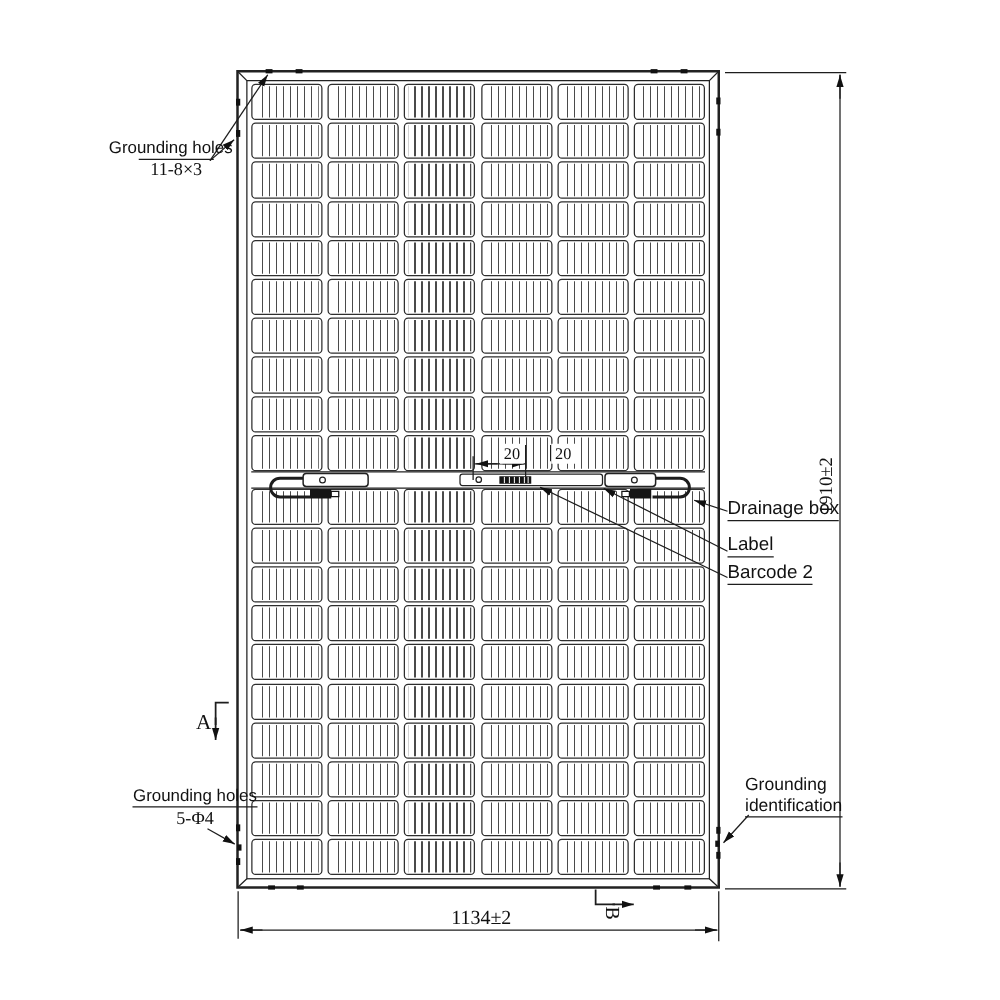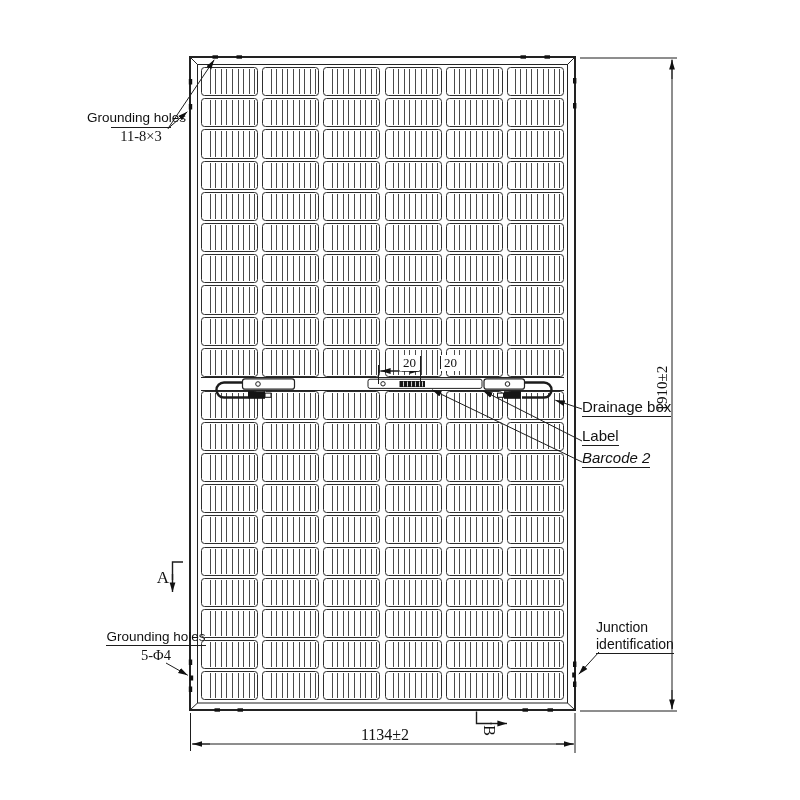--- a/index.html
+++ b/index.html
@@ -482,27 +482,27 @@
     </g>
   </svg>
 
   <div class="txt sans ctr" style="left:87px;top:110px;width:93px;font-size:13.5px;">Grounding holes</div>
   <div class="txt serif ctr ot" style="left:111px;top:127px;width:60px;font-size:14.5px;">11-8×3</div>
 
   <div class="txt sans u" style="left:582px;top:398px;font-size:15px;">Drainage box</div>
 
   <div class="txt sans u" style="left:582px;top:427px;font-size:15px;">Label</div>
 
-  <div class="txt sans u" style="left:582px;top:449px;font-size:15px;font-style:italic;">Barcode 2</div>
+  <div class="txt sans u" style="left:582px;top:449px;font-size:15px;">Barcode 2</div>
 
   <div class="txt sans ctr u" style="left:106px;top:629px;width:100px;font-size:13.5px;">Grounding holes</div>
   <div class="txt serif ctr" style="left:106px;top:647px;width:100px;font-size:14.5px;">5-Φ4</div>
 
   <div class="txt sans" style="left:596px;top:619px;font-size:14px;line-height:16.5px;">
-    <div>Junction</div>
+    <div>Grounding</div>
     <div class="u">identification</div>
   </div>
 
   <div class="txt serif ctr" style="left:345px;top:726px;width:80px;font-size:16px;">1134±2</div>
 
   <div class="txt serif ctr" style="left:632px;top:380px;width:60px;font-size:15px;transform:rotate(-90deg);">1910±2</div>
 
   <div class="txt serif ctr" style="left:400px;top:355px;width:19px;font-size:13px;background:#fff;">20</div>
   <div class="txt serif ctr" style="left:441px;top:355px;width:19px;font-size:13px;background:#fff;">20</div>
 

